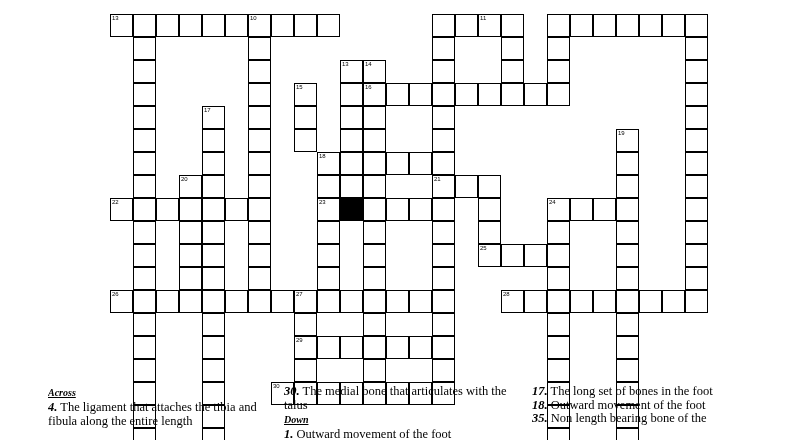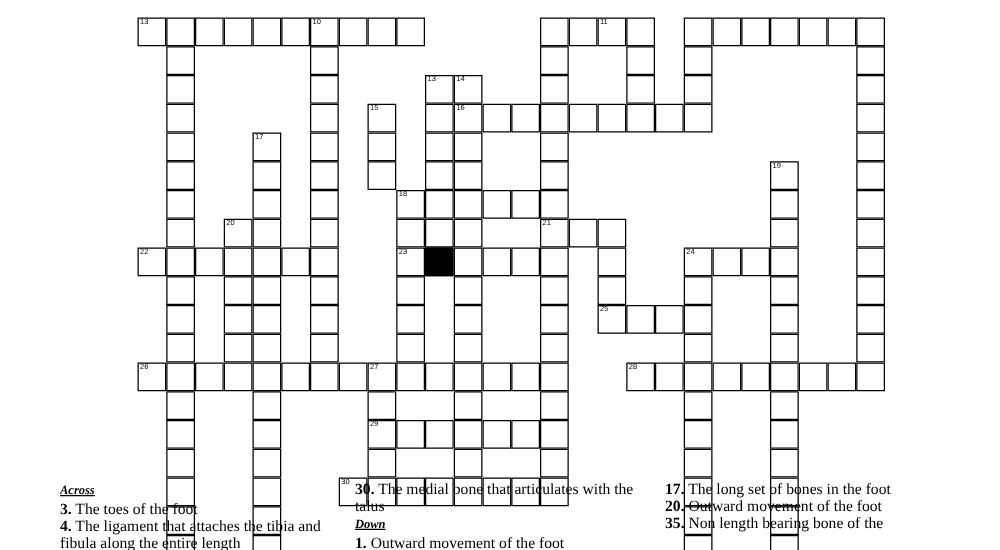--- a/index.html
+++ b/index.html
@@ -71,20 +71,21 @@
     line-height: 15px;
     margin-bottom: 1px;
     font-style: italic;
   }
   .clue {
     margin: 0;
     padding: 0;
   }
   .clue b {
     font-weight: bold;
+    font-style: italic;
   }
 </style>
 </head>
 <body>
 
 <div id="puzzle">
     <div class="cell" style="left: 110px; top: 14px;">
       <span class="num">13</span>
     </div>
     <div class="cell" style="left: 133px; top: 14px;"></div>
@@ -335,26 +336,25 @@
     <div class="cell" style="left: 616px; top: 405px;"></div>
     <div class="cell" style="left: 133px; top: 428px;"></div>
     <div class="cell" style="left: 202px; top: 428px;"></div>
     <div class="cell" style="left: 547px; top: 428px;"></div>
     <div class="cell" style="left: 616px; top: 428px;"></div>
   </div>
 
 <div id="clues">
   <div class="clue-col col1">
     <div class="sect-head">Across</div>
-    <div class="clue"><b>3.</b> <span>The toes of the foot</span></div>
     <div class="clue"><b>4.</b> <span>The ligament that attaches the tibia and fibula along the entire length</span></div>
   </div>
   <div class="clue-col col2">
     <div class="clue"><b>30.</b> <span>The medial bone that articulates with the talus</span></div>
     <div class="sect-head">Down</div>
     <div class="clue"><b>1.</b> <span>Outward movement of the foot</span></div>
   </div>
   <div class="clue-col col3">
     <div class="clue"><b>17.</b> <span>The long set of bones in the foot</span></div>
-    <div class="clue"><b>20.</b> <span>Outward movement of the foot</span></div>
+    <div class="clue"><b>18.</b> <span>Outward movement of the foot</span></div>
     <div class="clue"><b>35.</b> <span>Non length bearing bone of the</span></div>
   </div>
 </div>
 
 </body></html>

